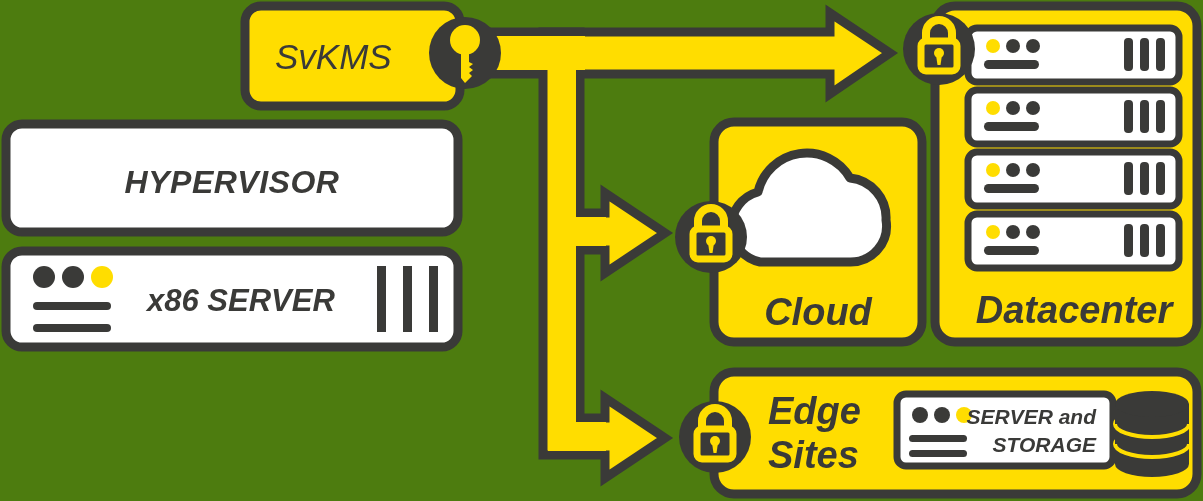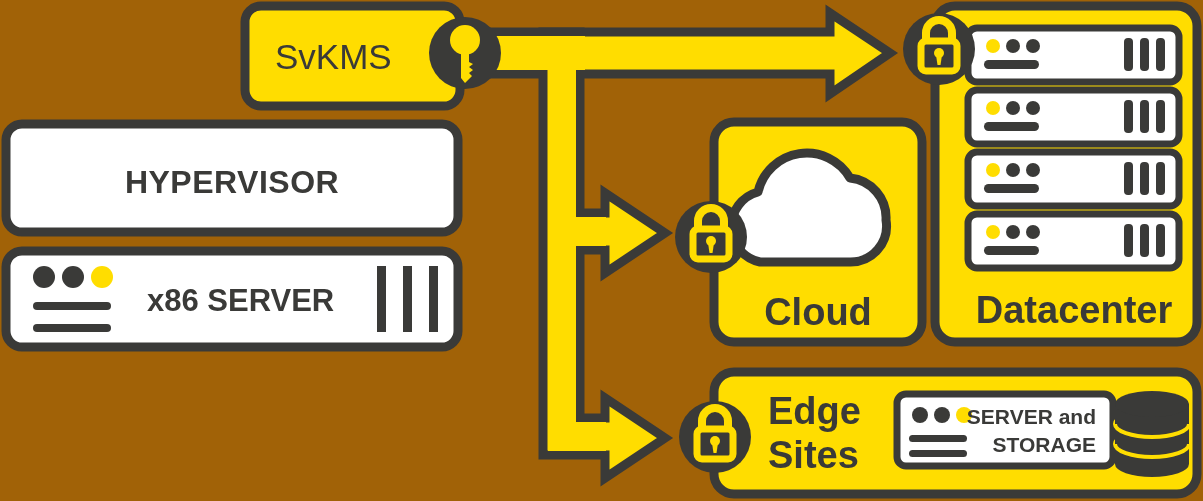--- a/index.html
+++ b/index.html
@@ -8,21 +8,22 @@
     background: #ffffff;
   }
   body {
     font-family: "Liberation Sans", sans-serif;
   }
   #diagram-root {
     position: relative;
     width: 1203px;
     height: 501px;
     overflow: hidden;
-    background: #a16207;
+    background: #4d7c0f;
+    font-style: italic;
   }
   #diagram-svg {
     position: absolute;
     left: 0;
     top: 0;
     width: 1203px;
     height: 501px;
   }
   .lbl {
     font-family: "Liberation Sans", sans-serif;

